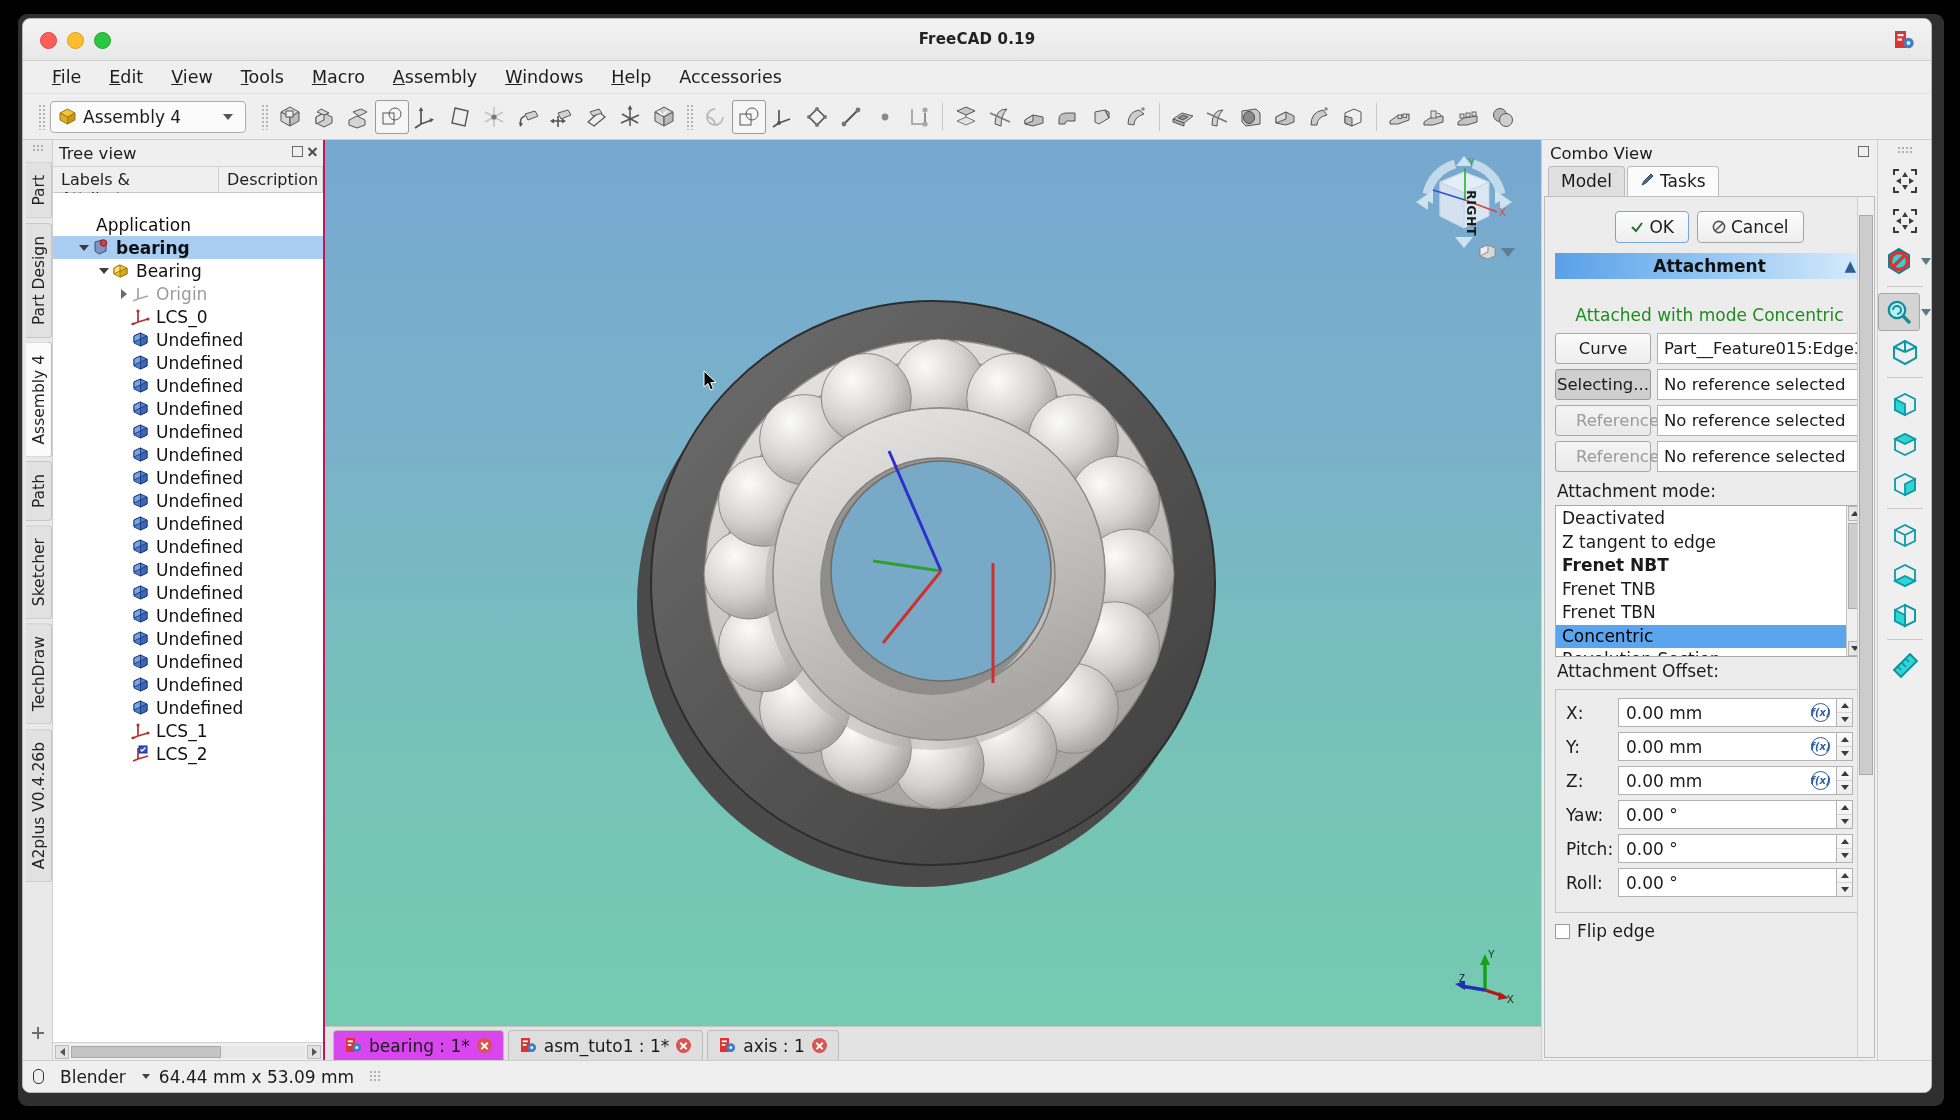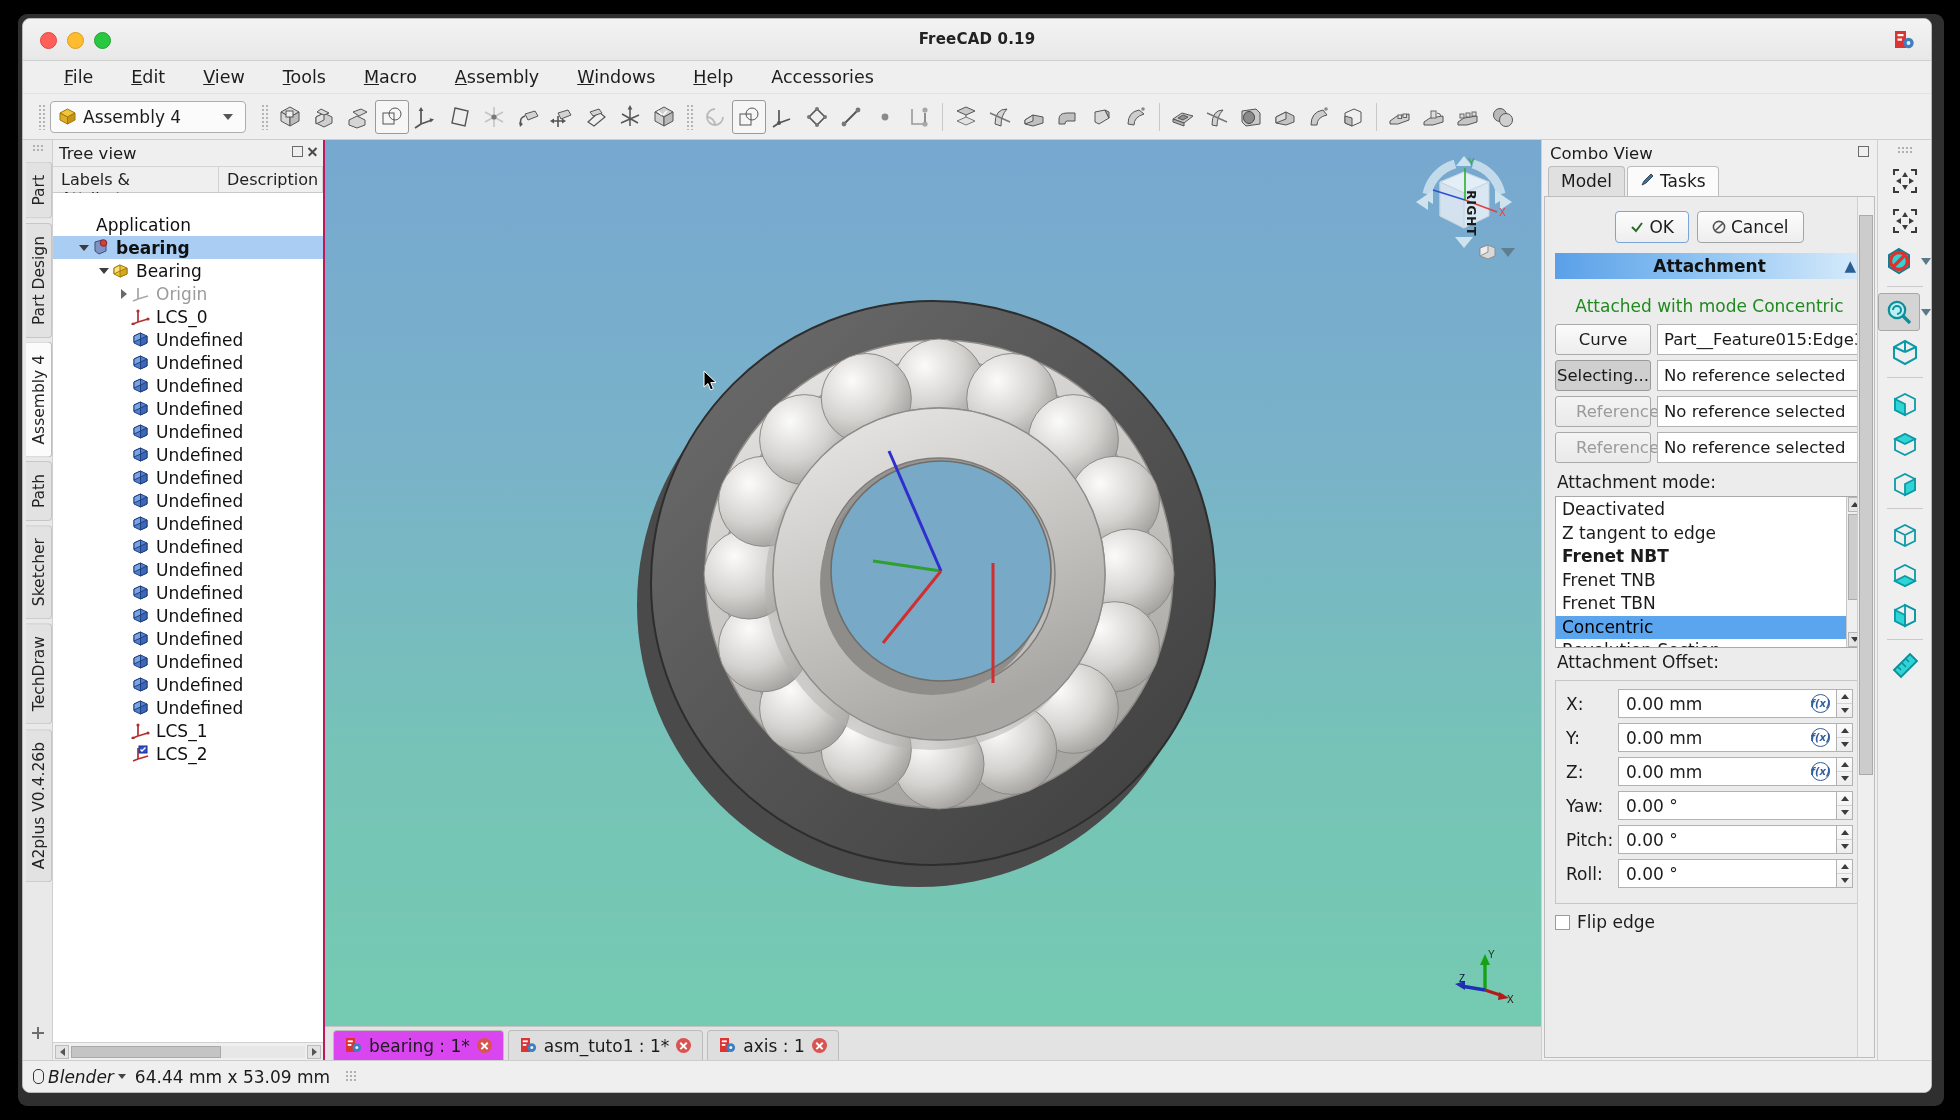--- a/index.html
+++ b/index.html
@@ -32,21 +32,21 @@
   .tl-yellow{ left:44px; background:#febc2e; border:1px solid #d89d26;}
   .tl-green{ left:71px; background:#28c840; border:1px solid #22a233;}
   #title-text{
     position:absolute; left:0; right:0; top:11px; text-align:center;
     font-size:15px; font-weight:bold; color:#222; letter-spacing:.2px;
   }
   #title-appicon{ position:absolute; right:16px; top:11px; width:21px; height:21px;}
   
   #menubar{
     height:33px; flex:0 0 33px; display:flex; align-items:center;
-    padding-left:30px; background:#efefef; gap:16px;
+    padding-left:18px; background:#efefef; gap:6px;
     border-bottom:1px solid #e2e2e2;
   }
   .menu-item{
     padding:3px 11px; font-size:17.5px; color:#1d1d1d; cursor:default; white-space:nowrap;
   }
   .menu-item u{ text-decoration:underline; }
   
   #toolbar{
     height:46px; flex:0 0 46px; display:flex; align-items:center;
     background:#efefef; border-bottom:1px solid #cdcdcd; padding-left:10px;
@@ -193,21 +193,21 @@
   #task-scroll{ flex:1; overflow:hidden; padding:8px 10px 0 10px;}
   .okrow{ display:flex; justify-content:center; gap:8px; margin:6px 0 10px 0;}
   .tbtn{
     display:flex;align-items:center;gap:5px; padding:5px 14px; font-size:17px;
     background:linear-gradient(#fdfdfd,#eeeeee); border:1px solid #a4a4a4; border-radius:4px;
   }
   .tbtn.primary{ border-color:#7aa6d6; }
   #attach-head{
     height:26px; display:flex;align-items:center;justify-content:center;
     background:linear-gradient(90deg,#5aa0e8 0%, #8cc2f2 45%, #d8ecfb 100%);
-    font-weight:bold; font-size:17px; color:#111; position:relative; margin-bottom:10px;
+    font-weight:bold; font-size:17px; color:#111; position:relative; margin-bottom:19px;
   }
   #attach-head .chev{ position:absolute; right:8px; top:4px; color:#2b5f93; font-size:15px;}
   .attach-status{ text-align:center; color:#1f8a1f; font-size:17px; padding:7px 0 8px 0;}
   .refrow{ display:flex; align-items:center; gap:6px; margin-bottom:5px; }
   .refbtn{
     width:96px; flex:0 0 96px; text-align:center; padding:5px 0; font-size:16.5px;
     background:linear-gradient(#fbfbfb,#ededed); border:1px solid #a9a9a9; border-radius:3px;
   }
   .refbtn.pressed{ background:#cfcfcf; border-color:#9a9a9a;}
   .refbtn.disabled{ color:#9b9b9b; background:linear-gradient(#f4f4f4,#e9e9e9);padding-left:20px;}
@@ -277,21 +277,21 @@
   .rt-sep{ width:36px; height:1px; background:#cacaca; margin:4px 0;}
   .rt-pair{ display:flex; align-items:center; }
   .rt-drop{ width:0;height:0;border-left:5px solid transparent;border-right:5px solid transparent;border-top:7px solid #5a7a8a; margin-left:1px;}
   
   #statusbar{
     height:32px; flex:0 0 32px; background:#efefef; border-top:1px solid #cdcdcd;
     display:flex; align-items:center; padding:0 10px; font-size:17px;
   }
   #status-left{ flex:1; white-space:nowrap; }
   #status-right{ display:flex; align-items:center; gap:9px; white-space:nowrap;}
-  #nav-style{ display:flex; align-items:center; gap:4px;font-style:italic;}
+  #nav-style{ display:flex; align-items:center; gap:16px;}
   .mouse-ico{ width:11px;height:15px;border:1.6px solid #333;border-radius:5px;}
   #size-grip{ width:13px;height:13px; margin-left:6px;
     background-image:radial-gradient(circle,#b0b0b0 1px,transparent 1.1px); background-size:4px 4px;}
 </style>
 </head>
 <body>
 
 <div id="window-shadow"></div>
 
 <div id="window">

